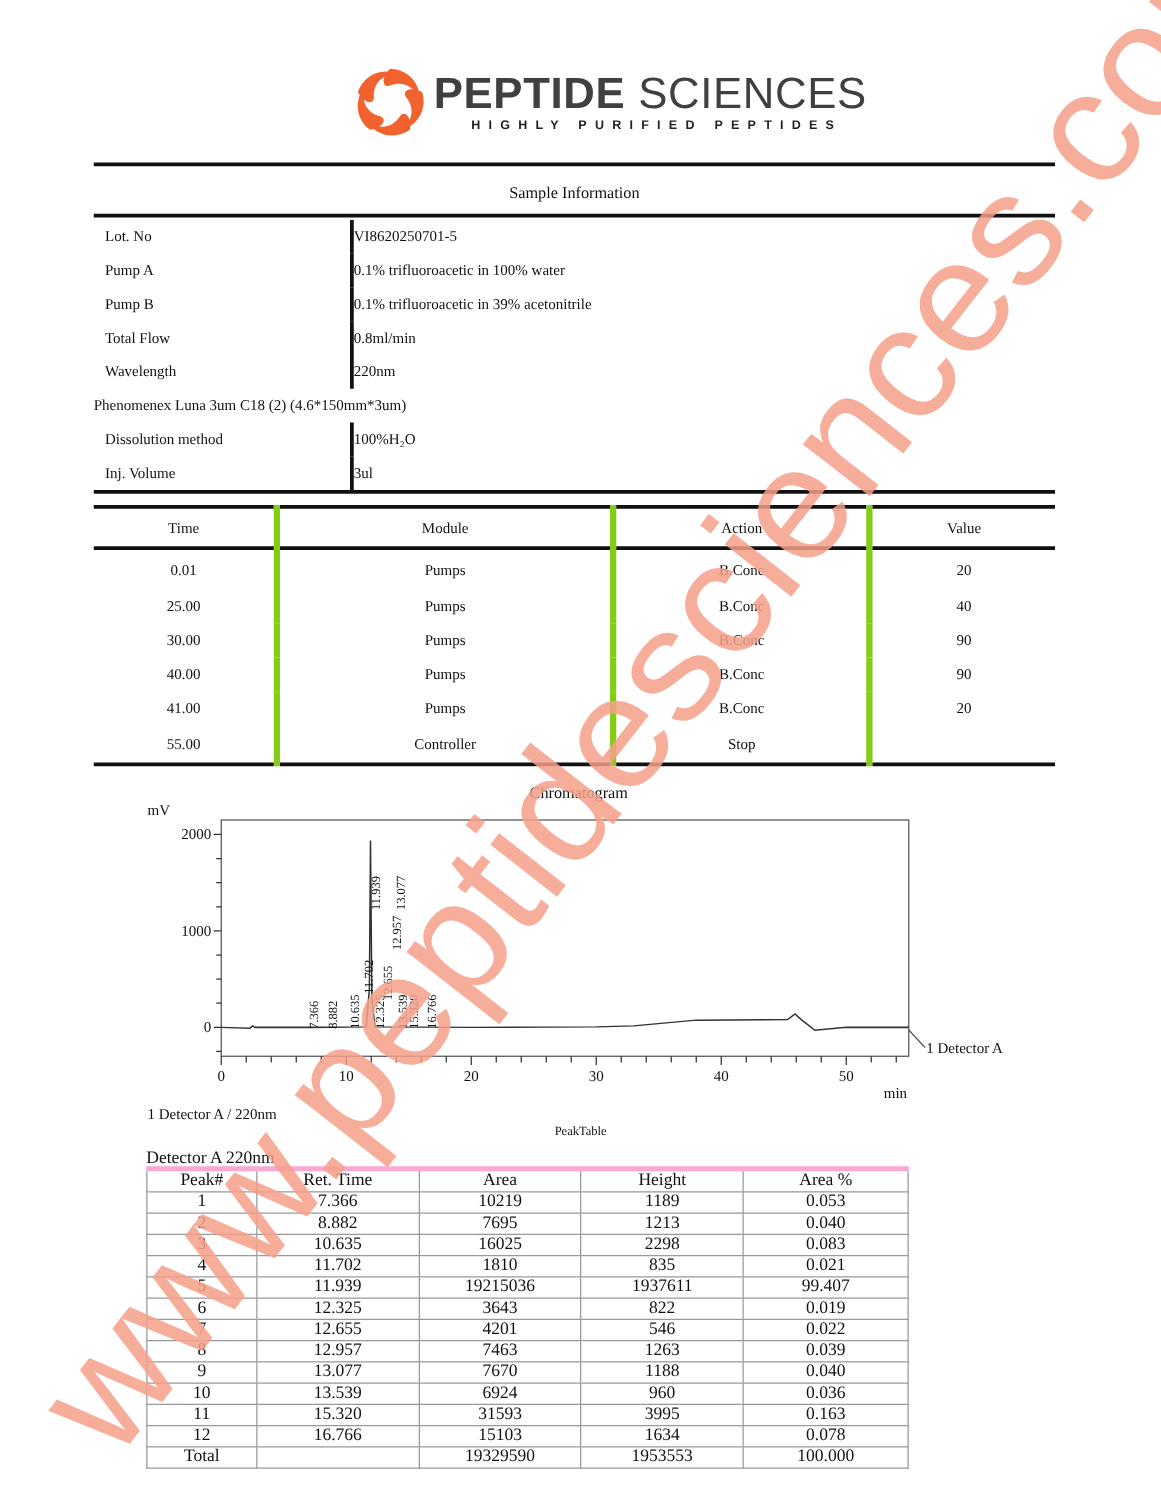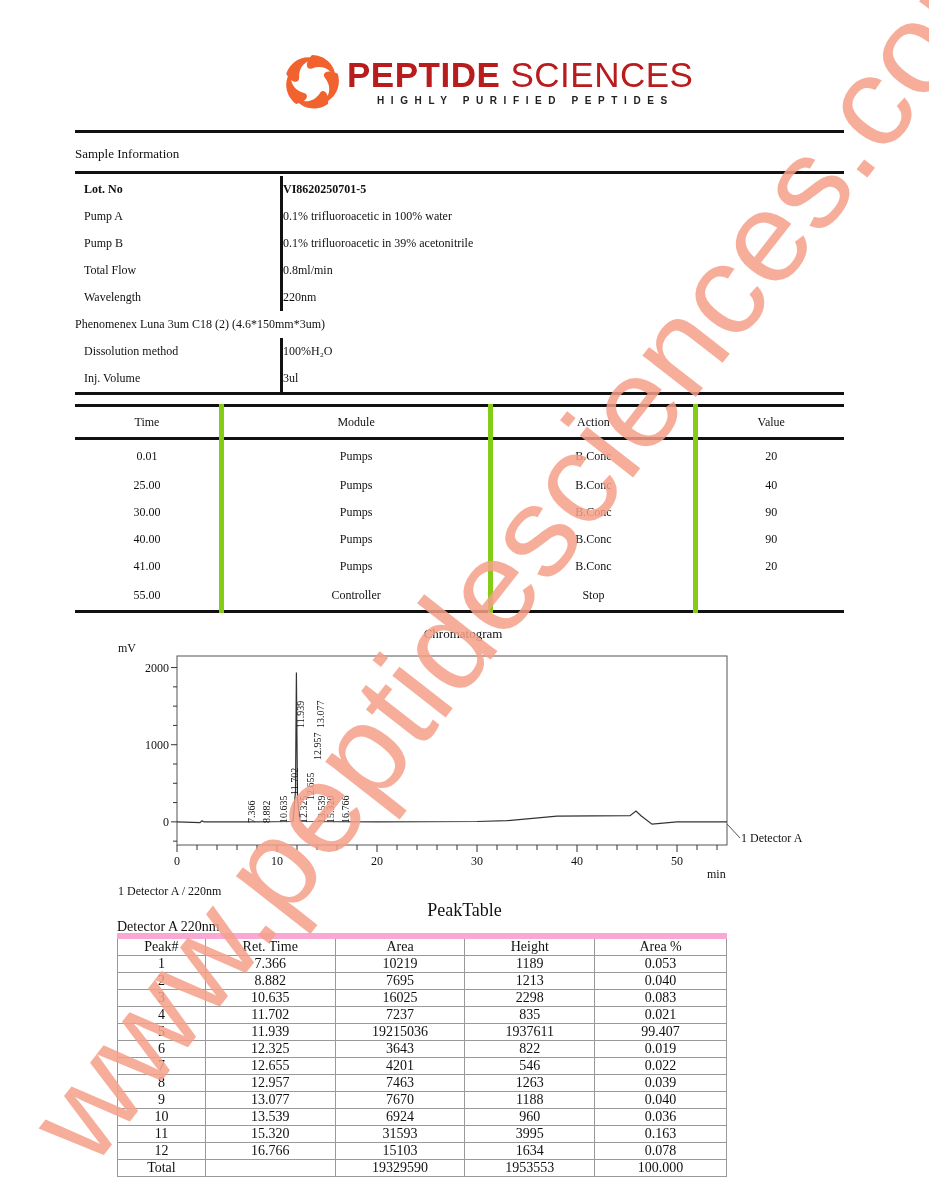--- a/index.html
+++ b/index.html
@@ -1,54 +1,54 @@
 <!DOCTYPE html>
 <html><head>
 <meta charset="utf-8">
 <style>
   html, body { margin: 0; padding: 0; background: #ffffff; }
   body { width: 929px; height: 1200px; position: relative; overflow: hidden; font-family: "Liberation Serif", serif; color: #111; }
 
   
   .logo { position: absolute; left: 283px; top: 53px; height: 60px; width: 370px; }
   .logo-icon { position: absolute; left: 0; top: 0; width: 58px; height: 58px; }
-  .logo-word { position: absolute; left: 64px; top: 4px; font-family: "Liberation Sans", sans-serif; font-size: 35px; letter-spacing: 0.5px; line-height: 36px; white-space: nowrap; color: #b91c1c; }
+  .logo-word { position: absolute; left: 64px; top: 4px; font-family: "Liberation Sans", sans-serif; font-size: 35px; letter-spacing: 0.5px; line-height: 36px; white-space: nowrap; color: #404040; }
   .logo-word b { font-weight: 700; }
   .logo-word span.light { font-weight: 400; }
   .logo-tag { position: absolute; left: 70px; top: 42px; font-family: "Liberation Sans", sans-serif; font-size: 10px; font-weight: 700; letter-spacing: 6.6px; white-space: nowrap; color: #222; margin-left: 24px; }
 
   
   .sample { position: absolute; left: 75px; top: 130px; width: 769px; }
   .rule-thick { height: 3px; background: #111; }
-  .sample-title { height: 38px; line-height: 42px; font-size: 13px; }
+  .sample-title { height: 38px; line-height: 42px; text-align: center; font-size: 13px; }
   .sample-body { position: relative; }
   .sample-row { display: flex; height: 27px; line-height: 27px; font-size: 12px; }
   .sample-row .k { width: 196px; padding-left: 9px; border-right: 3px solid #111; }
   .sample-row .v { }
-  .sample-row:first-child { padding-top: 2px; font-weight: bold; }
+  .sample-row:first-child { padding-top: 2px; }
 
   
   .gradient { position: absolute; left: 75px; top: 404px; width: 769px; border-collapse: collapse; font-size: 12px; }
   .gradient th, .gradient td { text-align: center; font-weight: normal; height: 27px; padding: 0; }
   .gradient thead th { height: 30px; border-bottom: 3px solid #111; }
   .gradient { border-top: 3px solid #111; border-bottom: 3px solid #111; }
   .gradient th + th, .gradient td + td { border-left: 5px solid #84cc16; }
 
   
   .chart { position: absolute; left: 0; top: 620px; width: 929px; height: 275px; }
   .chart svg { position: absolute; left: 0; top: 0; }
   .chart-text { font-family: "Liberation Serif", serif; fill: #111; }
 
   
   .peak-caption { position: absolute; left: 118px; top: 884px; font-size: 12px; }
-  .peak-title { position: absolute; left: 0; width: 929px; top: 900px; text-align: center; font-size: 18px; }
+  .peak-title { position: absolute; left: 0; width: 929px; top: 900px; text-align: center; font-size: 10px; }
   .peak-det { position: absolute; left: 117px; top: 919px; font-size: 14px; text-align: center; }
   .peak { position: absolute; left: 117px; top: 933px; width: 610px; border-collapse: collapse; font-size: 14px; }
   .peak th, .peak td { border: 1px solid #999; text-align: center; font-weight: normal; padding: 0; height: 16px; line-height: 16px; }
-  .peak th { border-top: 6px solid #f9a8d4; }
+  .peak th { border-top: 4px solid #f9a8d4; }
   .peak col.c1 { width: 88px; } .peak col.c2 { width: 130px; } .peak col.c3 { width: 130px; } .peak col.c4 { width: 130px; } .peak col.c5 { width: 132px; }
 
   
   .watermark { position: absolute; left: 0; top: 0; width: 929px; height: 1200px; pointer-events: none; }
 </style>
 </head>
 <body>
 
 <div class="logo">
   <svg class="logo-icon" viewBox="0 0 60 60" width="58" height="58">
@@ -269,21 +269,21 @@
       <tr>
         <td>3</td>
         <td>10.635</td>
         <td>16025</td>
         <td>2298</td>
         <td>0.083</td>
       </tr>
       <tr>
         <td>4</td>
         <td>11.702</td>
-        <td>7237</td>
+        <td>1810</td>
         <td>835</td>
         <td>0.021</td>
       </tr>
       <tr>
         <td>5</td>
         <td>11.939</td>
         <td>19215036</td>
         <td>1937611</td>
         <td>99.407</td>
       </tr>

